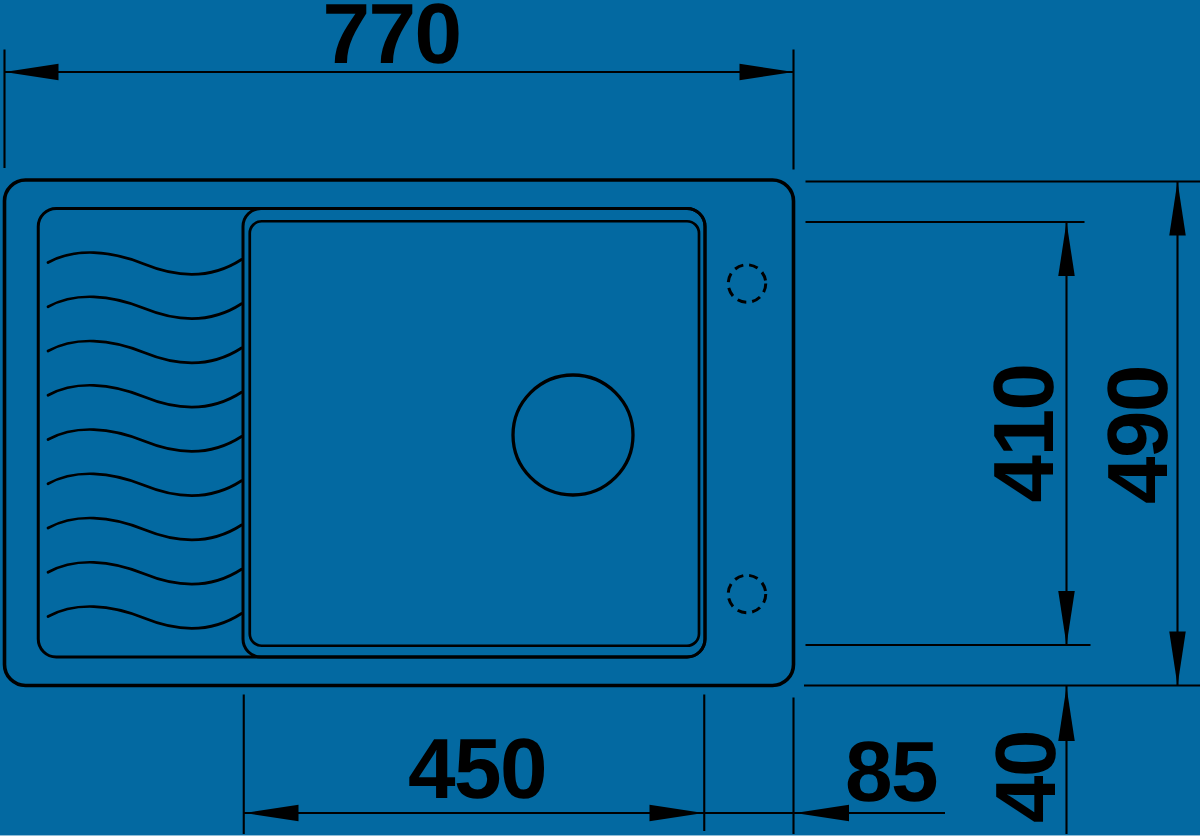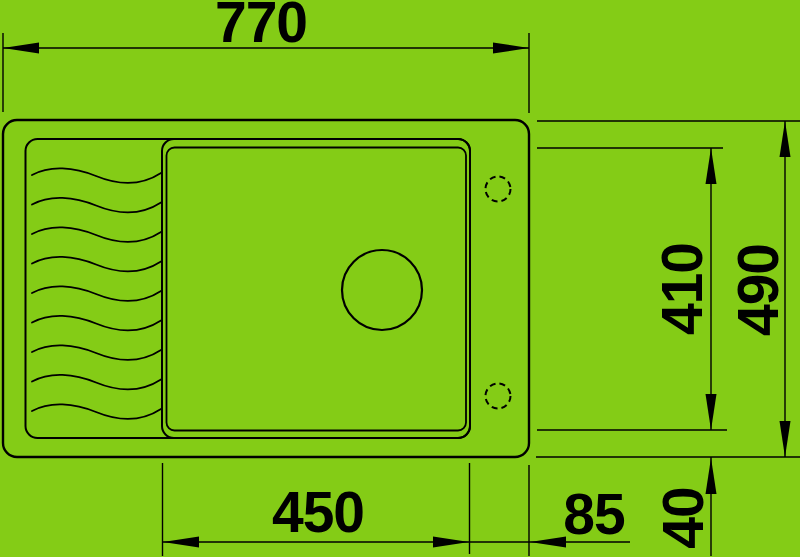--- a/index.html
+++ b/index.html
@@ -1,19 +1,19 @@
 <!DOCTYPE html>
 <html><head>
 <meta charset="utf-8">
 <style>
   html,body{margin:0;padding:0;background:#fff;}
   .canvas{
     position:relative;
     width:800px;height:557px;
-    background:#84cc16;
+    background:#0369a1;
     overflow:hidden;
   }
   svg{display:block;}
   text{
     font-family:"Liberation Sans","DejaVu Sans",sans-serif;
     font-weight:700;
     font-size:57px;
     fill:#000000;
     letter-spacing:-1px;
   }

